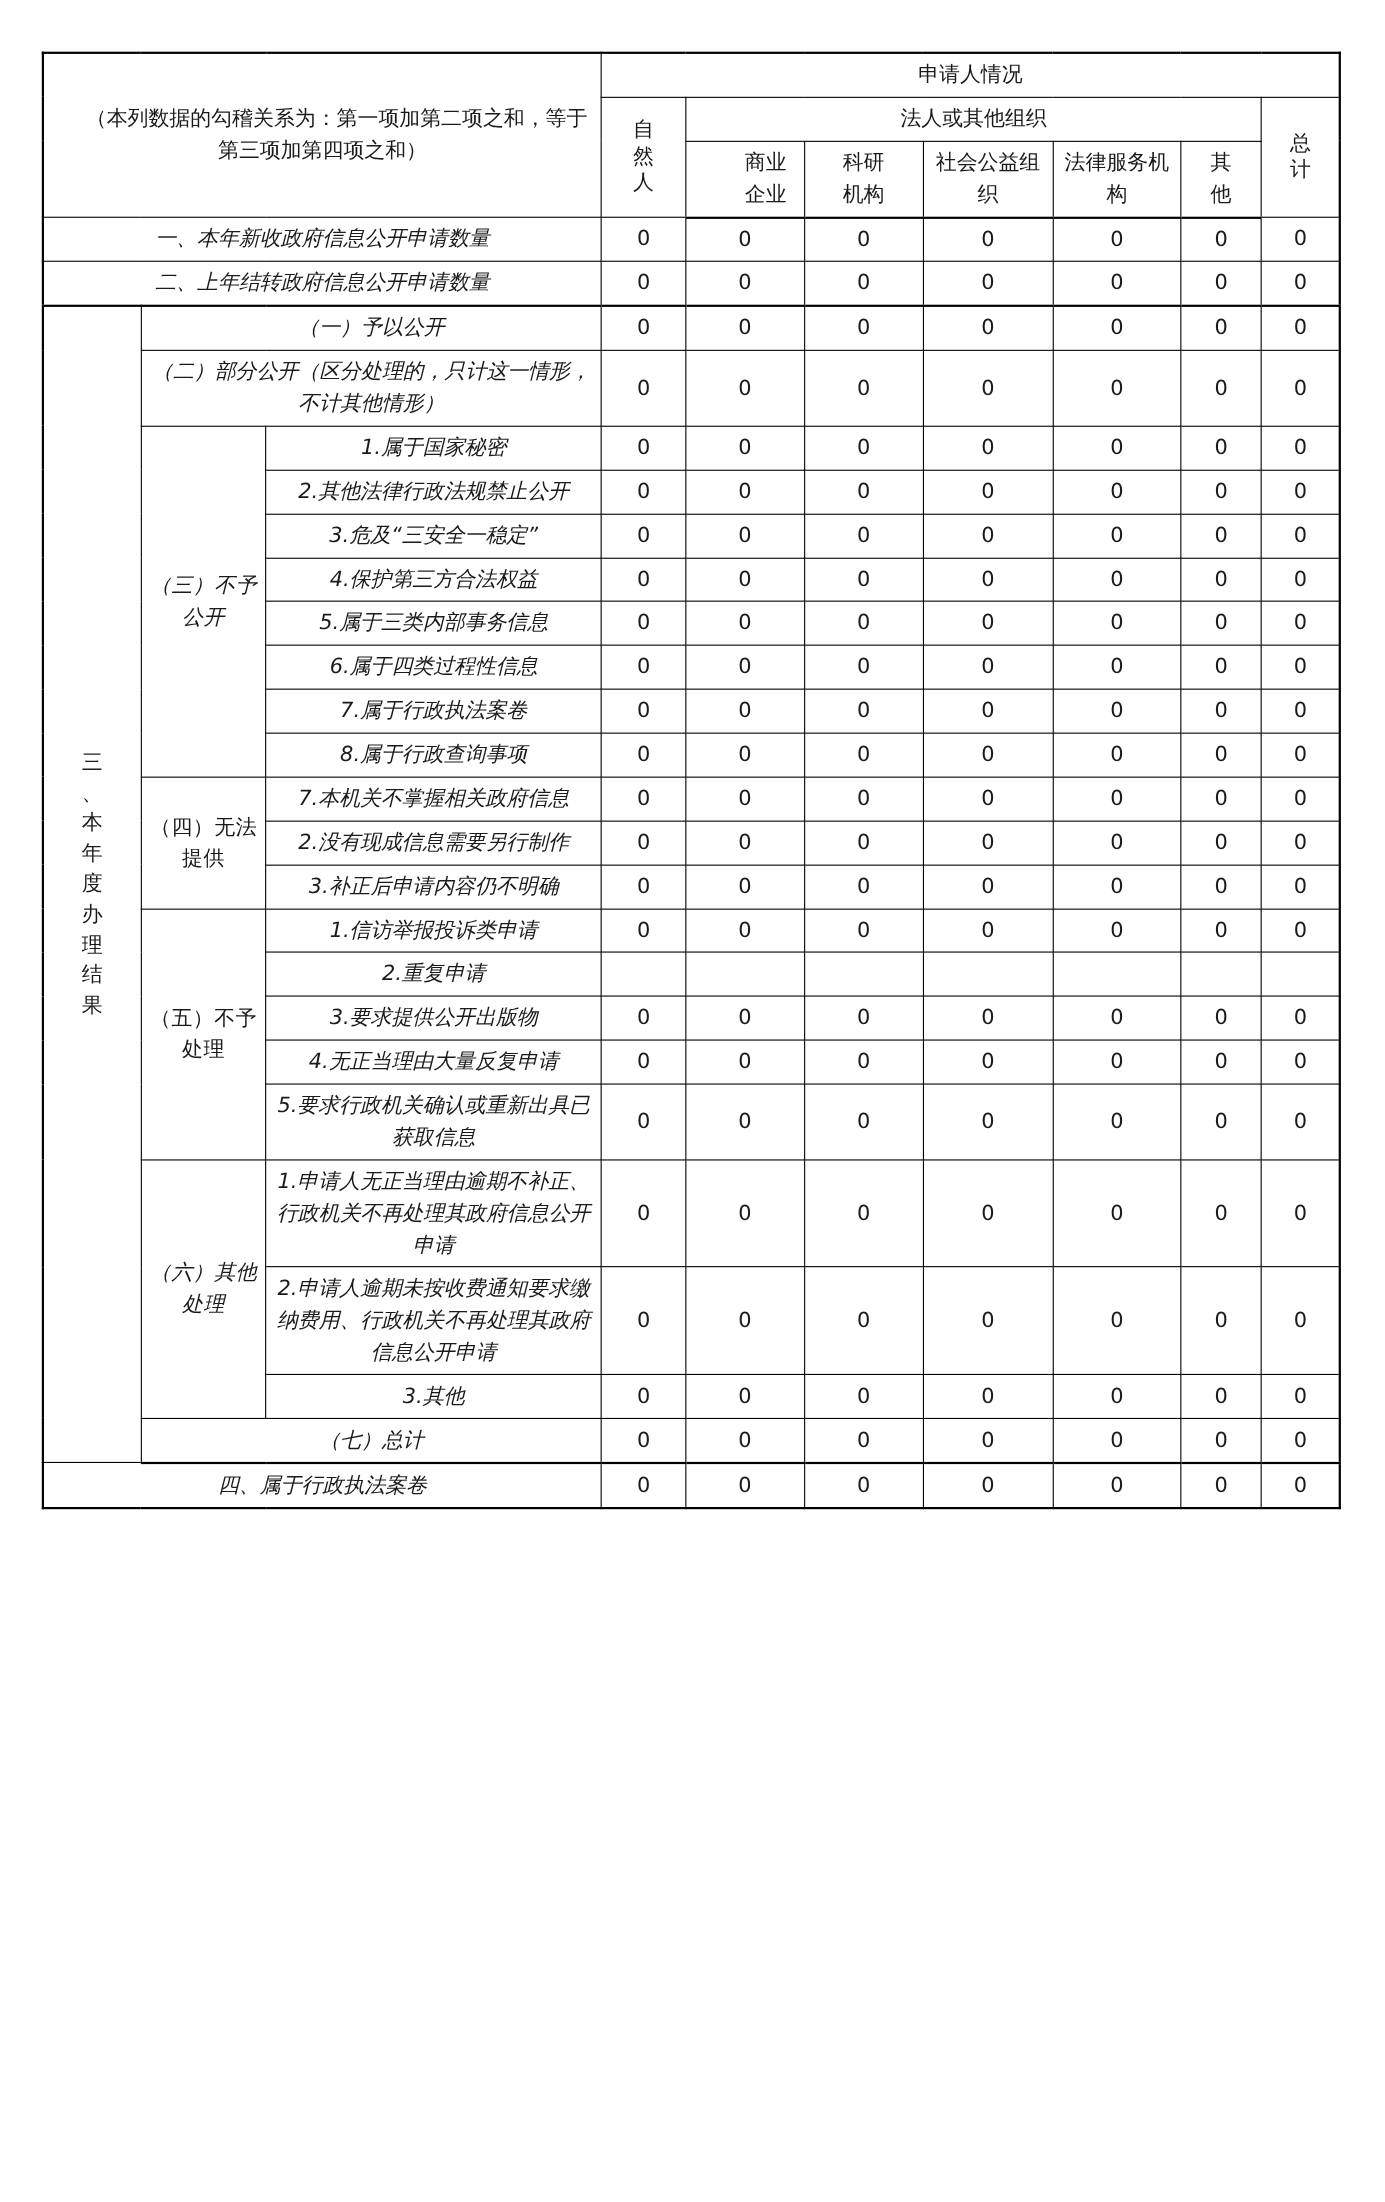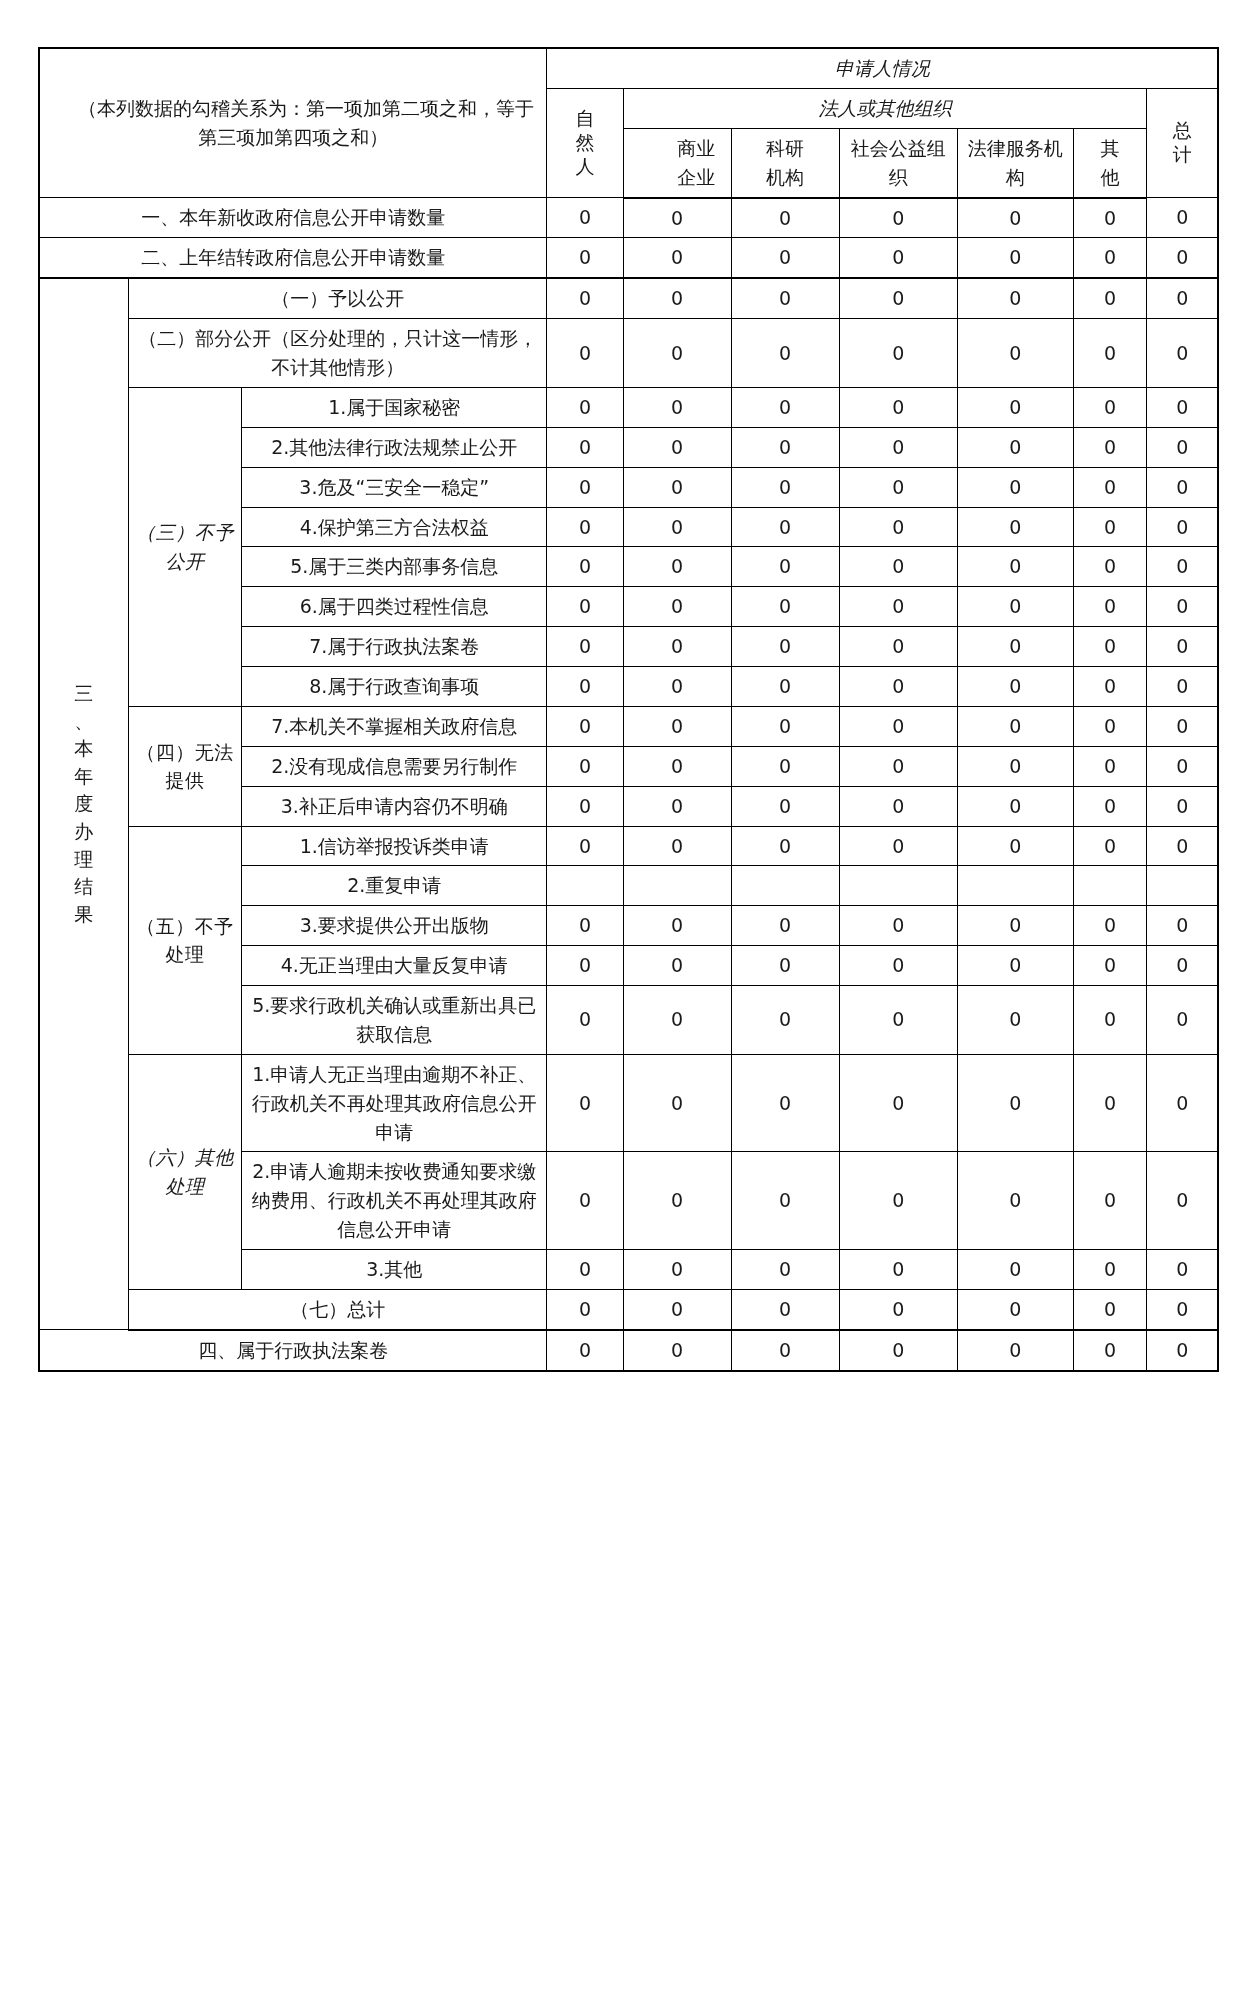--- a/index.html
+++ b/index.html
@@ -44,29 +44,30 @@
     font-size:19.5px;
     line-height:1.62;
     padding:10px 10px 10px 12px;
     text-indent:1.35em;
   }
   .lab{
     text-align:left;
     padding-left:10px;
     padding-right:6px;
     line-height:1.58;
+    font-style:italic;
   }
   .vert{
     padding:4px 2px;
     line-height:1.5;
     letter-spacing:0.5px;
   }
   .num{font-size:19px;}
   .blank{}
-  .hdr-group{font-size:19.5px;font-style:italic;}
+  .hdr-group{font-size:19.5px;}
   .hdr-sub{font-size:19px;line-height:1.45;}
   col.c-l1{width:68px;}
   col.c-l2{width:86px;}
   col.c-l3{width:232px;}
   col.c-nat{width:58px;}
   col.c-biz{width:82px;}
   col.c-sci{width:82px;}
   col.c-soc{width:90px;}
   col.c-law{width:88px;}
   col.c-oth{width:56px;}

